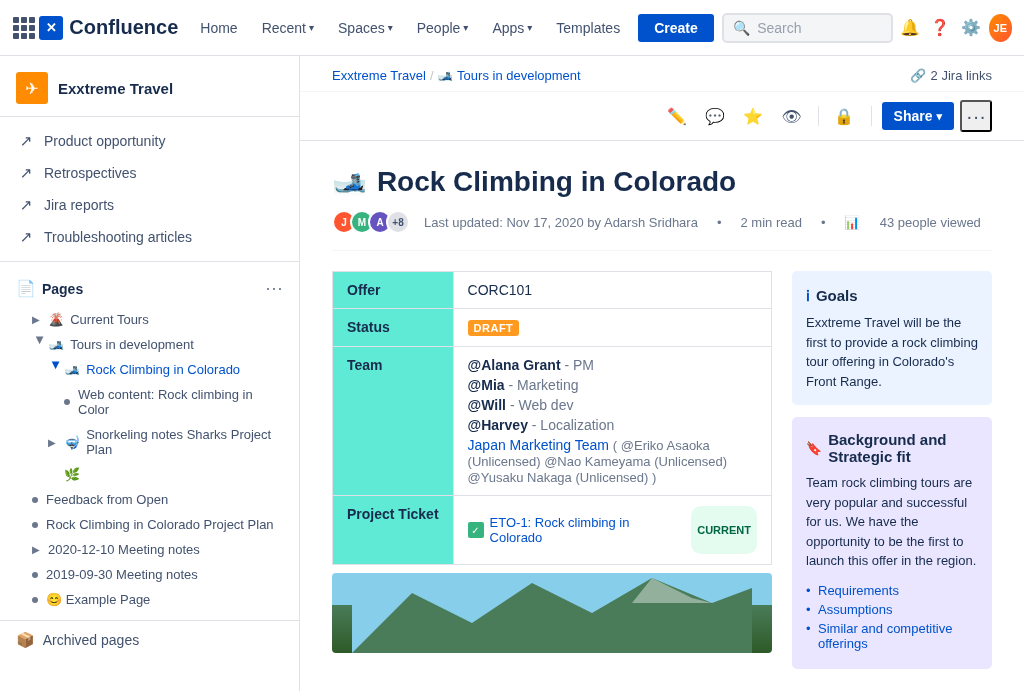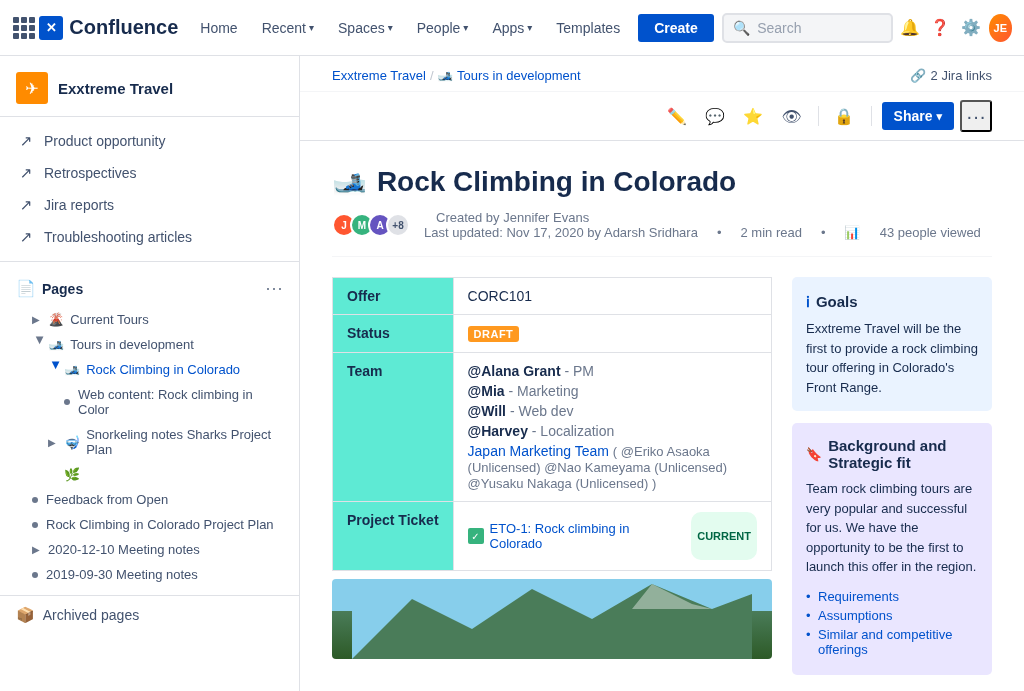--- a/index.html
+++ b/index.html
@@ -227,20 +227,24 @@
         <span>Rock Climbing in Colorado Project Plan</span>
       </div>
       <div class="tree-item tree-indent-1">
         <span class="tree-chevron">▶</span>
         <span>2020-12-10 Meeting notes</span>
       </div>
       <div class="tree-item tree-indent-1">
         <span class="tree-dot"></span>
         <span>2019-09-30 Meeting notes</span>
       </div>
+      <div class="tree-item tree-indent-1">
+        <span class="tree-dot"></span>
+        <span>😊 Example Page</span>
+      </div>
     </div>
     <div class="sidebar-footer">
       <div class="sidebar-footer-item">
         <span style="font-size:15px;">📦</span>
         <span>Archived pages</span>
       </div>
     </div>
   </aside>
 
   <main class="main scrollbar-hide">
@@ -279,21 +283,20 @@
       </div>
 
       <div class="page-meta">
         <div class="meta-avatars">
           <div class="meta-avatar meta-avatar-1">J</div>
           <div class="meta-avatar meta-avatar-2">M</div>
           <div class="meta-avatar meta-avatar-3">A</div>
           <div class="meta-avatar-count">+8</div>
         </div>
         <div style="margin-left:10px;">
-          <div class="meta-text">Created by Jennifer Evans</div>
           <div style="display:flex;align-items:center;gap:19px;font-size:13px;color:#6B778C;">
             <span>Last updated: Nov 17, 2020 by Adarsh Sridhara</span>
             <span>•</span>
             <span>2 min read</span>
             <span>•</span>
             <span>📊</span>
             <span>43 people viewed</span>
           </div>
         </div>
       </div>

